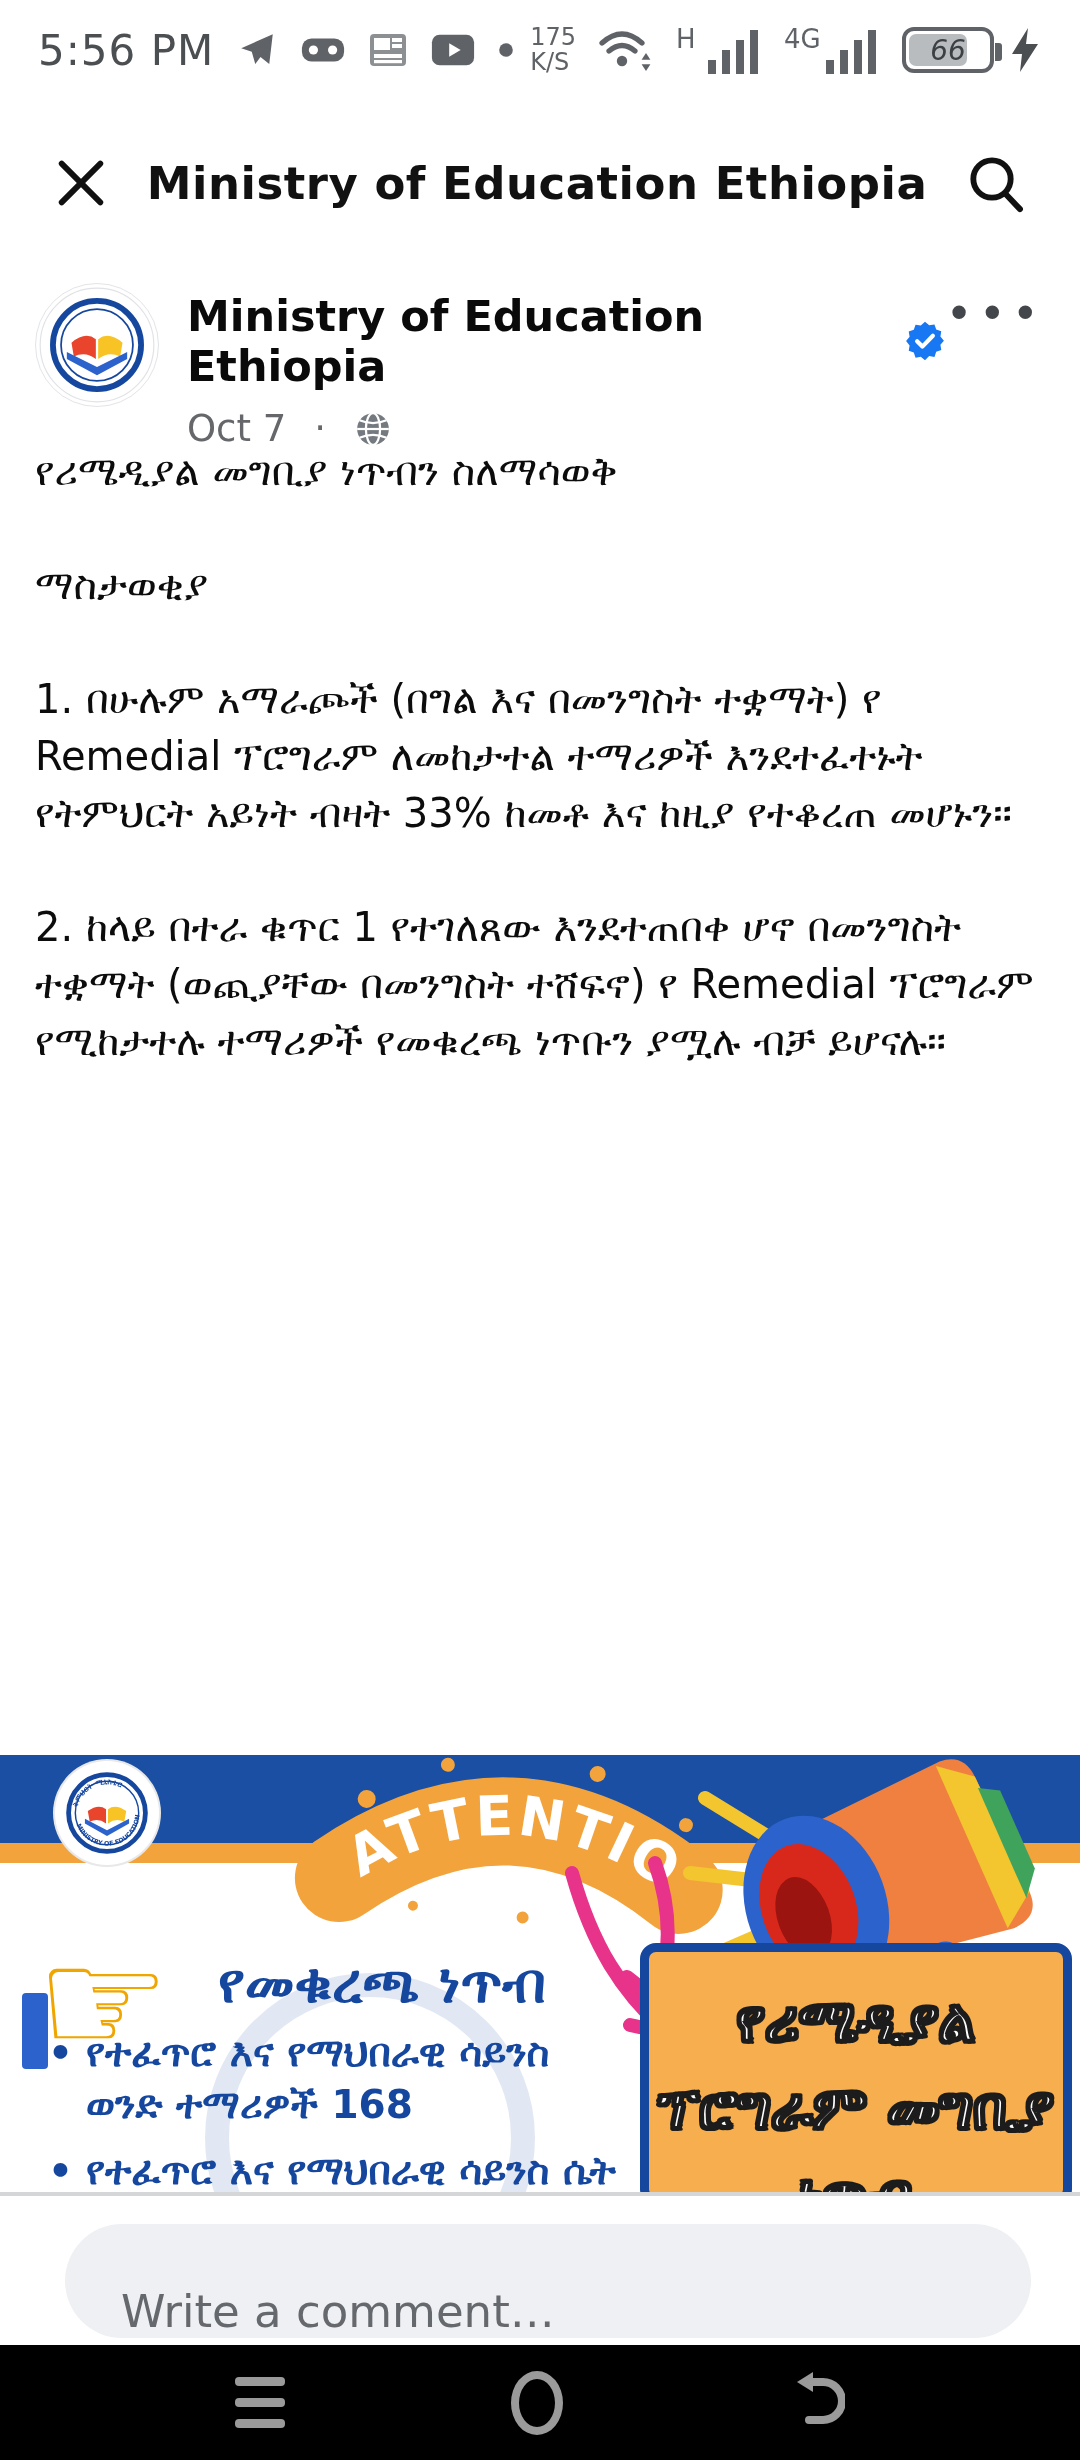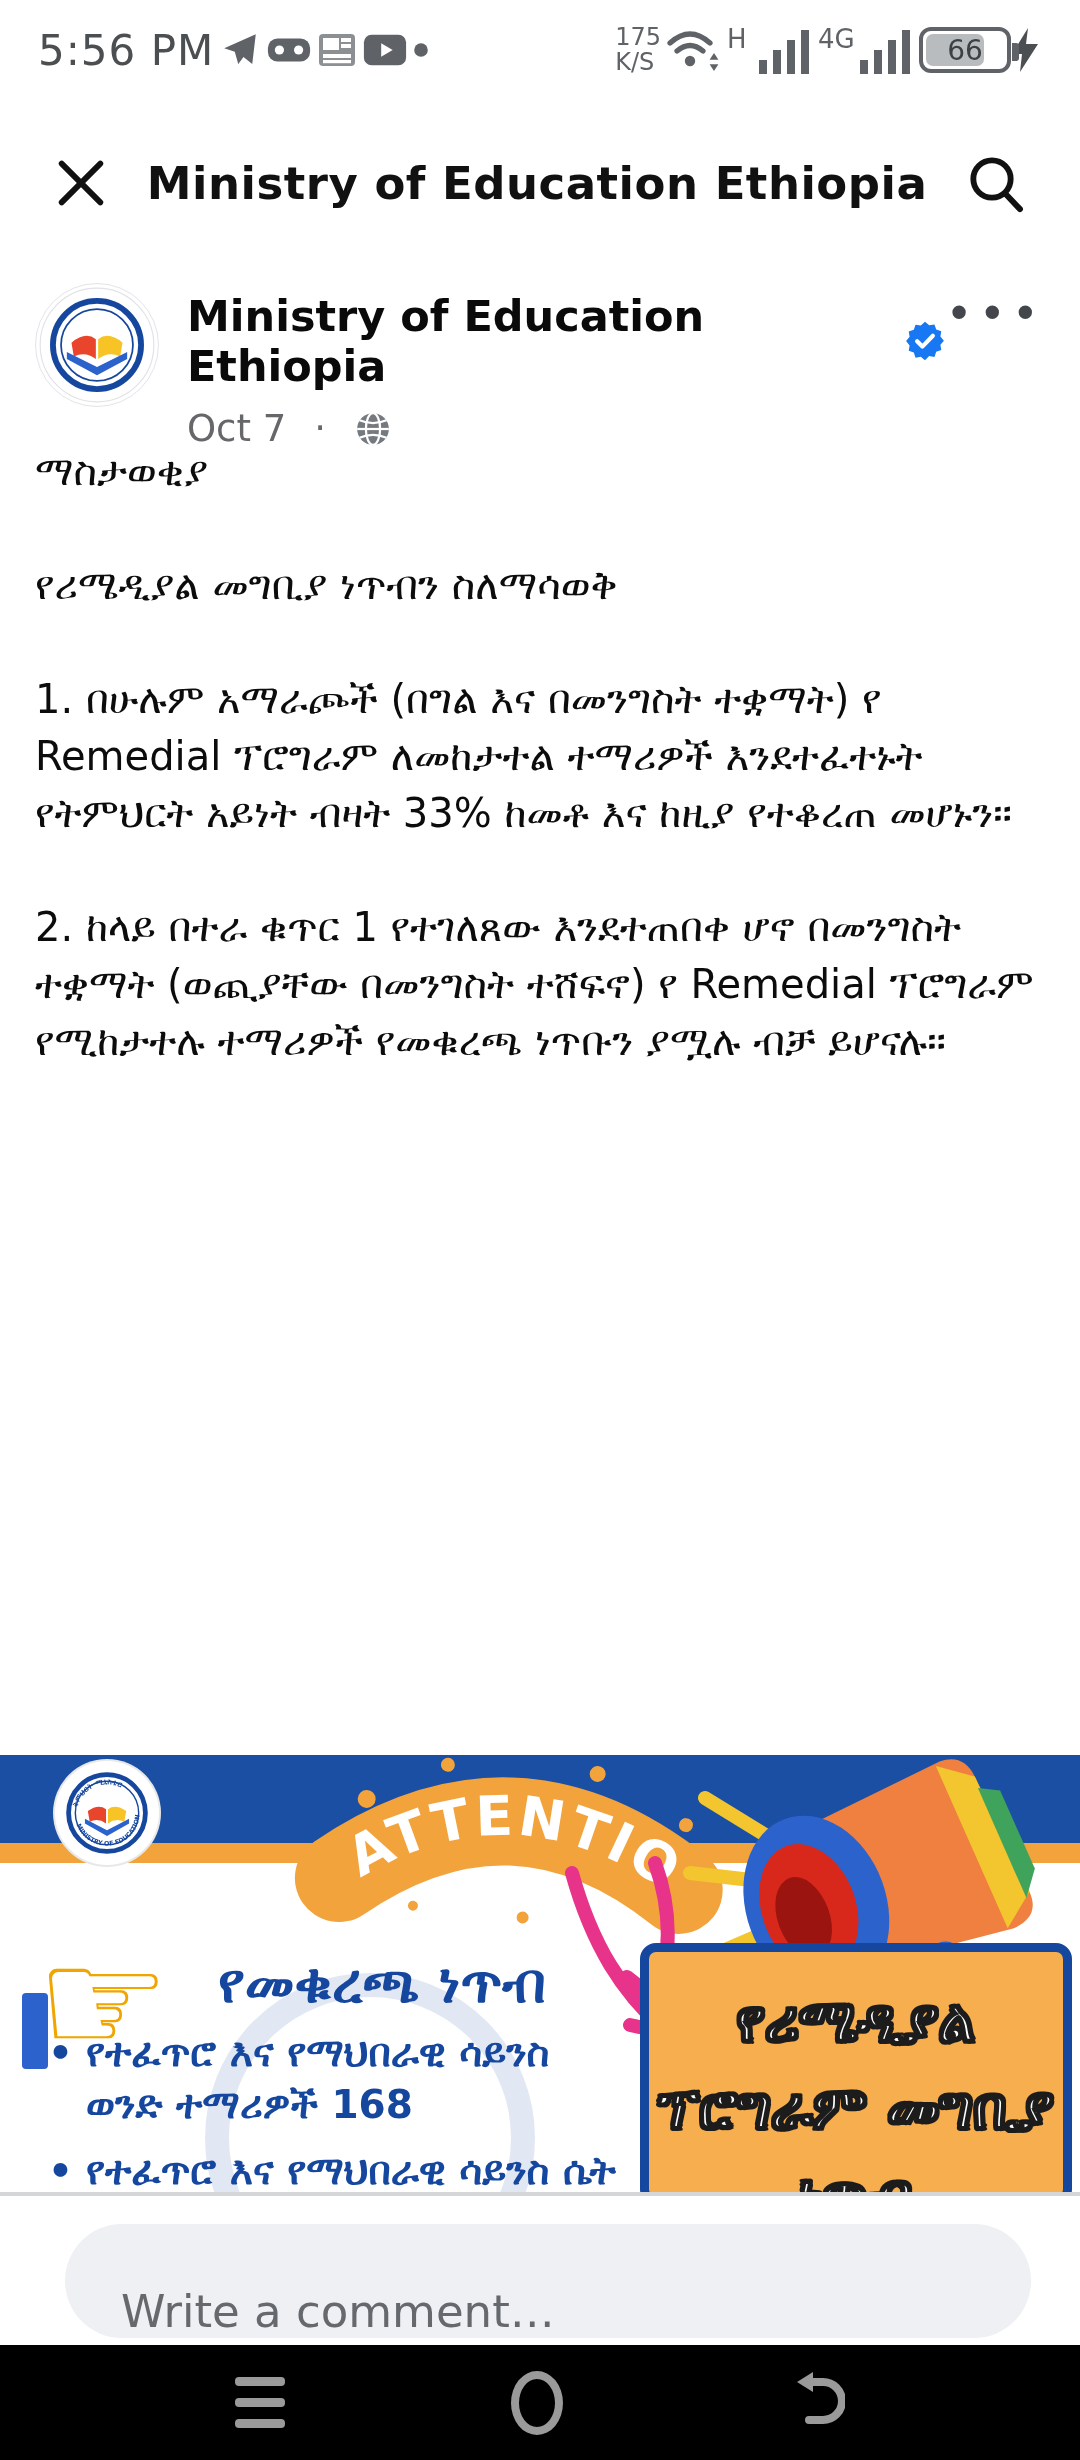--- a/index.html
+++ b/index.html
@@ -1,27 +1,27 @@
 <!DOCTYPE html>
 <html><head>
 <meta charset="utf-8">
 <style>
   * { margin:0; padding:0; box-sizing:border-box; }
   html,body { width:1080px; height:2460px; }
   body { position:relative; background:#fff; font-family:"DejaVu Sans","Liberation Sans",sans-serif; color:#050505; overflow:hidden; }
 
   
   .status-bar { position:absolute; top:0; left:0; width:1080px; height:100px; display:flex; align-items:center; justify-content:space-between; padding:0 38px; color:#5f6368; }
-  .sb-left, .sb-right { display:flex; align-items:center; gap:5px; }
+  .sb-left, .sb-right { display:flex; align-items:center; gap:22px; }
   .sb-time { font-size:42px; color:#4c4f52; letter-spacing:1px; }
   .sb-ico { display:inline-flex; align-items:center; }
   .sb-speed { display:flex; flex-direction:column; align-items:flex-start; line-height:1.05; font-size:24px; color:#5f6368; }
   .battery { position:relative; width:92px; height:46px; border:4px solid #5f6368; border-radius:12px; display:flex; align-items:center; justify-content:center; }
   .battery .fill { position:absolute; left:3px; top:3px; bottom:3px; width:58px; background:#b9bcbe; border-radius:7px; }
-  .battery .pct { position:relative; font-size:28px; color:#3d4043; }
+  .battery .pct { position:relative; font-size:28px; color:#3d4043;font-style:italic; }
   .battery .tip { position:absolute; right:-12px; top:12px; width:7px; height:18px; background:#5f6368; border-radius:0 3px 3px 0; }
 
   
   .viewer-header { position:absolute; top:108px; left:0; width:1080px; height:150px; display:flex; align-items:center; padding:0 52px; background:#fff; }
   .vh-title { flex:1; text-align:center; font-size:45px; font-weight:bold; color:#111; letter-spacing:.5px; }
 
   
   .post-header { position:absolute; top:283px; left:35px; right:35px; height:132px; display:flex; align-items:flex-start; }
   .avatar { width:124px; height:124px; border-radius:50%; border:1px solid #e2e4e8; background:#fff; display:flex; align-items:center; justify-content:center; flex:none; }
   .ph-mid { margin-left:28px; flex:1; }
@@ -205,23 +205,23 @@
             </g>
           </svg>
       </span>
     </div>
   </div>
   <span class="more-dots">•••</span>
 </div>
 
 <div class="post-body">
 
+    <p>የሪሜዲያል መግቢያ ነጥብን ስለማሳወቅ</p>
+
     <p>ማስታወቂያ</p>
-
-    <p>የሪሜዲያል መግቢያ ነጥብን ስለማሳወቅ</p>
 
 
     <p>1. በሁሉም አማራጮች (በግል እና በመንግስት ተቋማት) የ Remedial ፕሮግራም ለመከታተል ተማሪዎች እንደተፈተኑት የትምህርት አይነት ብዛት 33% ከመቶ እና ከዚያ የተቆረጠ መሆኑን።</p>
 
     <p>2. ከላይ በተራ ቁጥር 1 የተገለጸው እንደተጠበቀ ሆኖ በመንግስት ተቋማት (ወጪያቸው በመንግስት ተሸፍኖ) የ Remedial ፕሮግራም የሚከታተሉ ተማሪዎች የመቁረጫ ነጥቡን ያሟሉ ብቻ ይሆናሉ።</p>
 
 </div>
 
 <div class="banner">
   <div class="bn-blue"></div>

